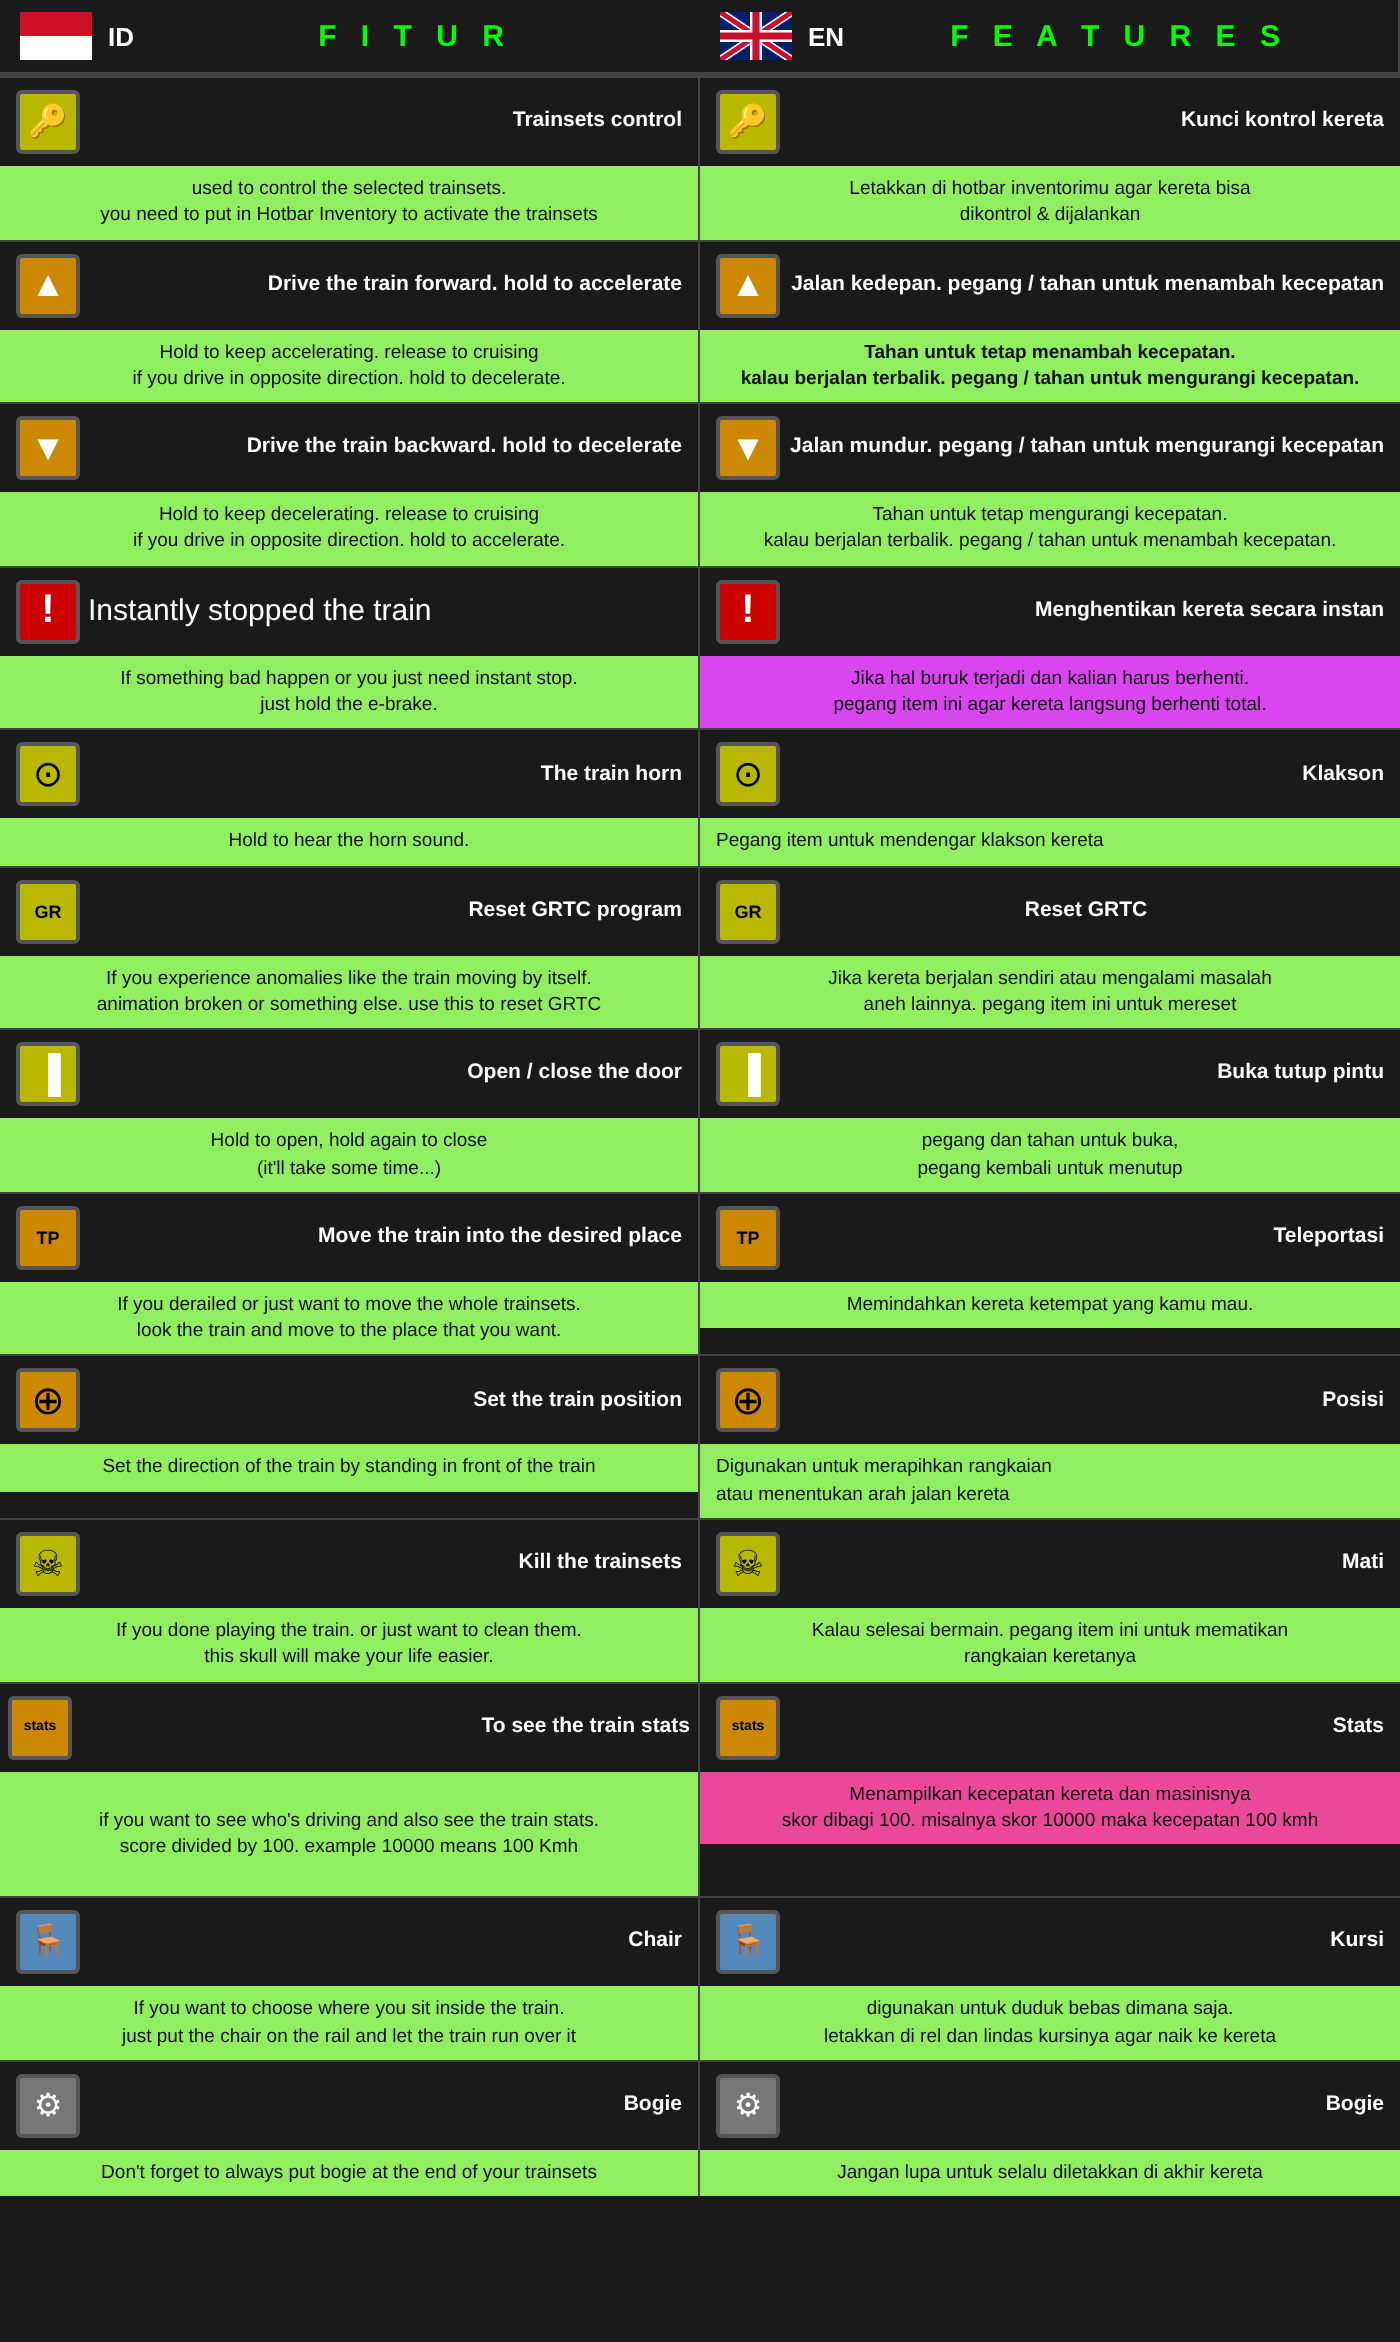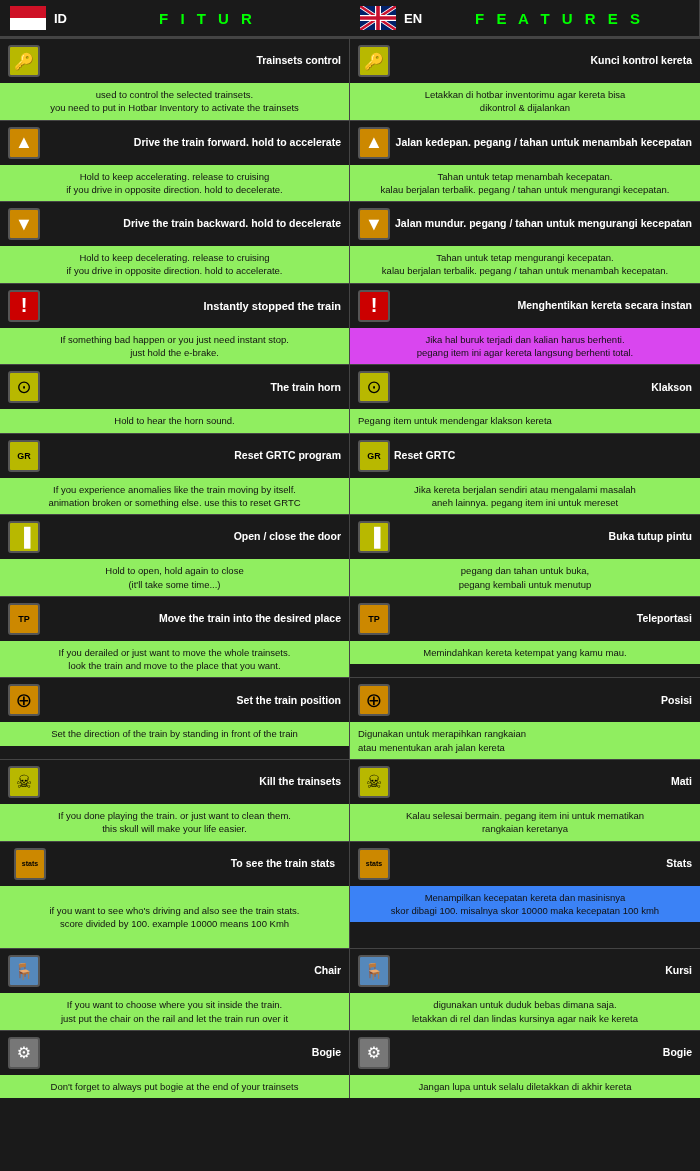--- a/index.html
+++ b/index.html
@@ -72,21 +72,21 @@
         <div style="background:#cc8800; border:2px solid #555; width:32px; height:32px; display:flex; align-items:center; justify-content:center; color:white; font-size:18px; font-weight:normal; border-radius:3px; flex-shrink:0;">▲</div>
         <span style="color:white; font-size:10.5px; font-weight:bold; text-align:right; flex:1; padding-left:4px; line-height:1.3;">Drive the train forward. hold to accelerate</span>
       </div>
       <div style="background:#90ee60; padding:5px 8px; font-size:9.5px; color:#111; text-align:center; line-height:1.4;">Hold to keep accelerating. release to cruising<br>if you drive in opposite direction. hold to decelerate.</div>
     </div>
     <div style="width:50%;">
       <div style="display:flex; align-items:center; padding:5px 8px; background:#1a1a1a; min-height:44px;">
         <div style="background:#cc8800; border:2px solid #555; width:32px; height:32px; display:flex; align-items:center; justify-content:center; color:white; font-size:18px; font-weight:normal; border-radius:3px; flex-shrink:0;">▲</div>
         <span style="color:white; font-size:10.5px; font-weight:bold; text-align:right; flex:1; padding-left:4px; line-height:1.3;">Jalan kedepan. pegang / tahan untuk menambah kecepatan</span>
       </div>
-      <div style="background:#90ee60; padding:5px 8px; font-size:9.5px; color:#111; text-align:center; line-height:1.4;">Tahan untuk tetap menambah kecepatan.<br>kalau berjalan terbalik. pegang / tahan untuk mengurangi kecepatan.</div>
+      <div style="background:#90ee60; padding:5px 8px; font-size:9.5px; color:#111; text-align:center; line-height:1.4;font-weight:bold;">Tahan untuk tetap menambah kecepatan.<br>kalau berjalan terbalik. pegang / tahan untuk mengurangi kecepatan.</div>
     </div>
   </div>
       <div style="display: flex; width: 100%; border-top: 1px solid rgb(68, 68, 68);">
     <div style="width:50%; border-right:1px solid #444;">
       <div style="display:flex; align-items:center; padding:5px 8px; background:#1a1a1a; min-height:44px;">
         <div style="background:#cc8800; border:2px solid #555; width:32px; height:32px; display:flex; align-items:center; justify-content:center; color:white; font-size:18px; font-weight:normal; border-radius:3px; flex-shrink:0;">▼</div>
         <span style="color:white; font-size:10.5px; font-weight:bold; text-align:right; flex:1; padding-left:4px; line-height:1.3;">Drive the train backward. hold to decelerate</span>
       </div>
       <div style="background:#90ee60; padding:5px 8px; font-size:9.5px; color:#111; text-align:center; line-height:1.4;">Hold to keep decelerating. release to cruising<br>if you drive in opposite direction. hold to accelerate.</div>
     </div>
@@ -95,21 +95,21 @@
         <div style="background:#cc8800; border:2px solid #555; width:32px; height:32px; display:flex; align-items:center; justify-content:center; color:white; font-size:18px; font-weight:normal; border-radius:3px; flex-shrink:0;">▼</div>
         <span style="color:white; font-size:10.5px; font-weight:bold; text-align:right; flex:1; padding-left:4px; line-height:1.3;">Jalan mundur. pegang / tahan untuk mengurangi kecepatan</span>
       </div>
       <div style="background:#90ee60; padding:5px 8px; font-size:9.5px; color:#111; text-align:center; line-height:1.4;">Tahan untuk tetap mengurangi kecepatan.<br>kalau berjalan terbalik. pegang / tahan untuk menambah kecepatan.</div>
     </div>
   </div>
       <div style="display: flex; width: 100%; border-top: 1px solid rgb(68, 68, 68);">
     <div style="width:50%; border-right:1px solid #444;">
       <div style="display:flex; align-items:center; padding:5px 8px; background:#1a1a1a; min-height:44px;">
         <div style="background:#cc0000; border:2px solid #555; width:32px; height:32px; display:flex; align-items:center; justify-content:center; color:white; font-size:20px; font-weight:bold; border-radius:3px; flex-shrink:0;">!</div>
-        <span style="color:white; font-size:11px; font-weight:bold; text-align:right; flex:1; padding-left:4px; line-height:1.3;">Instantly stopped the train</span>
+        <span style="color:white; font-size:15px; font-weight:normal; flex:1; padding-left:4px; line-height:1.3;">Instantly stopped the train</span>
       </div>
       <div style="background:#90ee60; padding:5px 8px; font-size:9.5px; color:#111; text-align:center; line-height:1.4;">If something bad happen or you just need instant stop.<br>just hold the e-brake.</div>
     </div>
     <div style="width:50%;">
       <div style="display:flex; align-items:center; padding:5px 8px; background:#1a1a1a; min-height:44px;">
         <div style="background:#cc0000; border:2px solid #555; width:32px; height:32px; display:flex; align-items:center; justify-content:center; color:white; font-size:20px; font-weight:bold; border-radius:3px; flex-shrink:0;">!</div>
         <span style="color:white; font-size:10.5px; font-weight:bold; text-align:right; flex:1; padding-left:4px; line-height:1.3;">Menghentikan kereta secara instan</span>
       </div>
       <div style="background:#d946ef; padding:5px 8px; font-size:9.5px; color:#111; text-align:center; line-height:1.4;">Jika hal buruk terjadi dan kalian harus berhenti.<br>pegang item ini agar kereta langsung berhenti total.</div>
     </div>
@@ -134,21 +134,21 @@
     <div style="width:50%; border-right:1px solid #444;">
       <div style="display:flex; align-items:center; padding:5px 8px; background:#1a1a1a; min-height:44px;">
         <div style="background:#b8b800; border:2px solid #555; width:32px; height:32px; display:flex; align-items:center; justify-content:center; color:black; font-size:9px; font-weight:bold; border-radius:3px; flex-shrink:0;">GR</div>
         <span style="color:white; font-size:10.5px; font-weight:bold; text-align:right; flex:1; padding-left:4px; line-height:1.3;">Reset GRTC program</span>
       </div>
       <div style="background:#90ee60; padding:5px 8px; font-size:9.5px; color:#111; text-align:center; line-height:1.4;">If you experience anomalies like the train moving by itself.<br>animation broken or something else. use this to reset GRTC</div>
     </div>
     <div style="width:50%;">
       <div style="display:flex; align-items:center; padding:5px 8px; background:#1a1a1a; min-height:44px;">
         <div style="background:#b8b800; border:2px solid #555; width:32px; height:32px; display:flex; align-items:center; justify-content:center; color:black; font-size:9px; font-weight:bold; border-radius:3px; flex-shrink:0;">GR</div>
-        <span style="color:white; font-size:10.5px; font-weight:bold; text-align:left; flex:1; padding-left:4px; line-height:1.3;">Reset GRTC</span>
+        <span style="color:white; font-size:10.5px; font-weight:bold; text-align:center; flex:1; padding-left:4px; line-height:1.3;">Reset GRTC</span>
       </div>
       <div style="background:#90ee60; padding:5px 8px; font-size:9.5px; color:#111; text-align:center; line-height:1.4;">Jika kereta berjalan sendiri atau mengalami masalah<br>aneh lainnya. pegang item ini untuk mereset</div>
     </div>
   </div>
       <div style="display: flex; width: 100%; border-top: 1px solid rgb(68, 68, 68);">
     <div style="width:50%; border-right:1px solid #444;">
       <div style="display:flex; align-items:center; padding:5px 8px; background:#1a1a1a; min-height:44px;">
         <div style="background:#b8b800; border:2px solid #555; width:32px; height:32px; display:flex; align-items:center; justify-content:center; color:white; font-size:18px; font-weight:normal; border-radius:3px; flex-shrink:0;">▐</div>
         <span style="color:white; font-size:10.5px; font-weight:bold; text-align:right; flex:1; padding-left:4px; line-height:1.3;">Open / close the door</span>
       </div>
@@ -205,32 +205,32 @@
     <div style="width:50%;">
       <div style="display:flex; align-items:center; padding:5px 8px; background:#1a1a1a; min-height:44px;">
         <div style="background:#b8b800; border:2px solid #555; width:32px; height:32px; display:flex; align-items:center; justify-content:center; color:black; font-size:18px; font-weight:normal; border-radius:3px; flex-shrink:0;">☠</div>
         <span style="color:white; font-size:10.5px; font-weight:bold; text-align:right; flex:1; padding-left:4px; line-height:1.3;">Mati</span>
       </div>
       <div style="background:#90ee60; padding:5px 8px; font-size:9.5px; color:#111; text-align:center; line-height:1.4;">Kalau selesai bermain. pegang item ini untuk mematikan<br>rangkaian keretanya</div>
     </div>
   </div>
       <div style="display: flex; width: 100%; border-top: 1px solid rgb(68, 68, 68);">
     <div style="width:50%; border-right:1px solid #444;">
-      <div style="display:flex; align-items:center; padding:5px 14px; background:#1a1a1a; min-height:44px;justify-content:center;">
+      <div style="display:flex; align-items:center; padding:5px 4px; background:#1a1a1a; min-height:44px;justify-content:center;">
         <div style="background:#cc8800; border:2px solid #555; width:32px; height:32px; display:flex; align-items:center; justify-content:center; color:black; font-size:7px; font-weight:bold; border-radius:3px; flex-shrink:0;">stats</div>
         <span style="color:white; font-size:10.5px; font-weight:bold; text-align:right; flex:1; padding-left:4px; line-height:1.3;">To see the train stats</span>
       </div>
       <div style="background:#90ee60; padding:18px 8px; font-size:9.5px; color:#111; text-align:center; line-height:1.4;">if you want to see who's driving and also see the train stats.<br>score divided by 100. example 10000 means 100 Kmh</div>
     </div>
     <div style="width:50%;">
       <div style="display:flex; align-items:center; padding:5px 8px; background:#1a1a1a; min-height:44px;">
         <div style="background:#cc8800; border:2px solid #555; width:32px; height:32px; display:flex; align-items:center; justify-content:center; color:black; font-size:7px; font-weight:bold; border-radius:3px; flex-shrink:0;">stats</div>
         <span style="color:white; font-size:10.5px; font-weight:bold; text-align:right; flex:1; padding-left:4px; line-height:1.3;">Stats</span>
       </div>
-      <div style="background:#3b82f6; padding:5px 8px; font-size:9.5px; color:#111; text-align:center; line-height:1.4;">Menampilkan kecepatan kereta dan masinisnya<br>skor dibagi 100. misalnya skor 10000 maka kecepatan 100 kmh</div>
+      <div style="background:#ec4899; padding:5px 8px; font-size:9.5px; color:#111; text-align:center; line-height:1.4;">Menampilkan kecepatan kereta dan masinisnya<br>skor dibagi 100. misalnya skor 10000 maka kecepatan 100 kmh</div>
     </div>
   </div>
       <div style="display: flex; width: 100%; border-top: 1px solid rgb(68, 68, 68);">
     <div style="width:50%; border-right:1px solid #444;">
       <div style="display:flex; align-items:center; padding:5px 8px; background:#1a1a1a; min-height:44px;">
         <div style="background:#5588bb; border:2px solid #555; width:32px; height:32px; display:flex; align-items:center; justify-content:center; color:white; font-size:16px; font-weight:normal; border-radius:3px; flex-shrink:0;">🪑</div>
         <span style="color:white; font-size:10.5px; font-weight:bold; text-align:right; flex:1; padding-left:4px; line-height:1.3;">Chair</span>
       </div>
       <div style="background:#90ee60; padding:5px 8px; font-size:9.5px; color:#111; text-align:center; line-height:1.4;">If you want to choose where you sit inside the train.<br>just put the chair on the rail and let the train run over it</div>
     </div>

